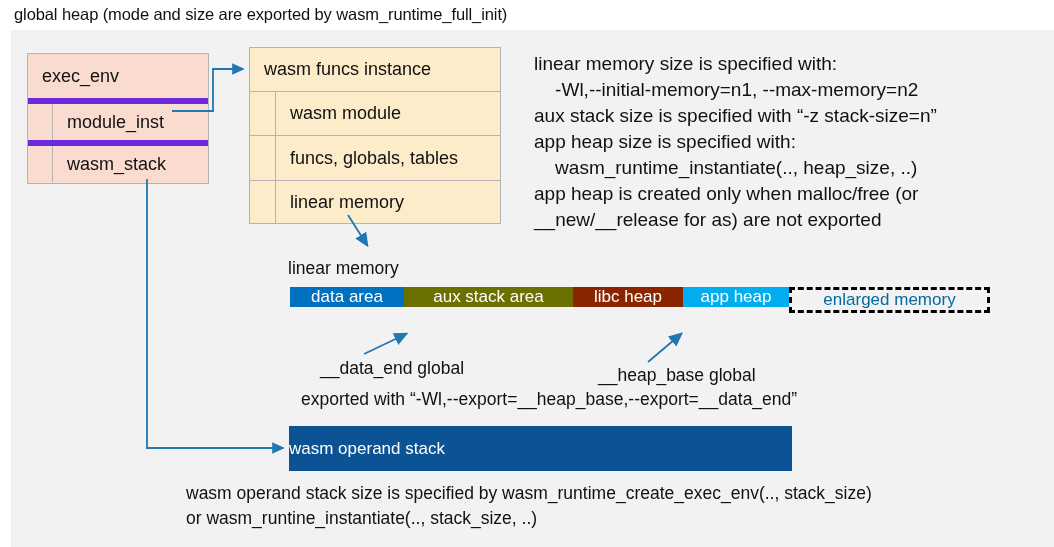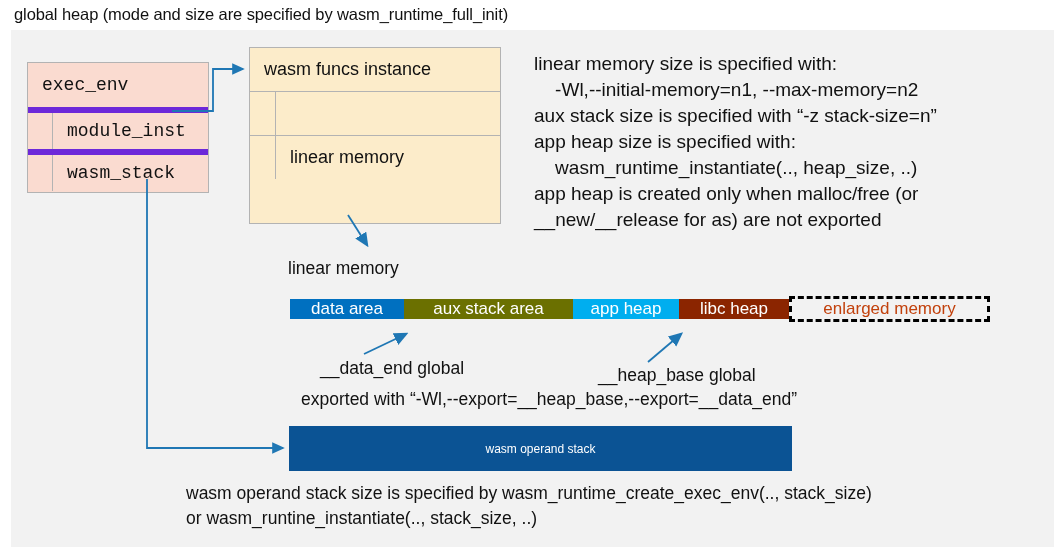--- a/index.html
+++ b/index.html
@@ -59,25 +59,24 @@
     border-right: 1px solid #b3b3b3;
     flex: 0 0 auto;
   }
   .struct-row .row-label {
     padding-left: 14px;
   }
 
   
   #exec-env-box {
     left: 27px;
-    top: 62px;
+    top: 53px;
     width: 182px;
     height: 131px;
     background: #fadbd0;
-    font-family: Liberation Mono, monospace;
   }
   #exec-env-box .struct-row { border-top: 6px solid #6d28d9; }
   #exec-env-box .struct-row:first-child { border-top: none; }
   #exec-env-header { height: 44px; }
   #exec-env-row-module-inst { height: 42px; }
   #exec-env-row-wasm-stack { height: 42px; }
   #exec-env-box .indent-col { width: 25px; }
 
   
   #module-instance-box {
@@ -113,34 +112,34 @@
     top: 258px;
     font-size: 17.5px;
     color: #111111;
   }
   #linear-memory-bar {
     position: absolute;
     left: 290px;
     top: 287px;
     height: 44px;
     display: flex;
-    align-items: center;
+    align-items: flex-start;
   }
   .mem-seg {
     display: flex;
     align-items: center;
     justify-content: center;
     font-size: 17px;
     color: #ffffff;
     white-space: nowrap;
     box-sizing: border-box;
   }
   .mem-seg.dashed {
     background: #f2f2f2;
-    color: #c2410c;
+    color: #0369a1;
     border: 3px dashed #000000;
   }
 
   
   .annot {
     position: absolute;
     font-size: 17.5px;
     color: #111111;
     white-space: nowrap;
   }
@@ -151,23 +150,22 @@
   
   #operand-stack-bar {
     position: absolute;
     left: 289px;
     top: 426px;
     width: 503px;
     height: 45px;
     background: #0b5394;
     display: flex;
     align-items: center;
-    justify-content: center;
     color: #ffffff;
-    font-size: 12px;
+    font-size: 17px;
     white-space: nowrap;
   }
   #operand-stack-notes {
     position: absolute;
     left: 186px;
     top: 481px;
     font-size: 17.5px;
     line-height: 25px;
     color: #111111;
     white-space: pre;
@@ -179,21 +177,21 @@
     left: 0;
     top: 0;
     width: 1054px;
     height: 547px;
     pointer-events: none;
   }
 </style>
 </head>
 <body>
 
-<div id="diagram-title">global heap (mode and size are specified by wasm_runtime_full_init)</div>
+<div id="diagram-title">global heap (mode and size are exported by wasm_runtime_full_init)</div>
 
 <div id="global-heap-panel"></div>
 
 <div class="struct-box" id="exec-env-box">
   <div class="struct-row header" id="exec-env-header">
     <span>exec_env</span>
   </div>
   <div class="struct-row" id="exec-env-row-module-inst">
     <span class="indent-col"></span>
     <span class="row-label">module_inst</span>
@@ -203,20 +201,25 @@
     <span class="row-label">wasm_stack</span>
   </div>
 </div>
 
 <div class="struct-box" id="module-instance-box">
   <div class="struct-row header" id="mi-header">
     <span>wasm funcs instance</span>
   </div>
   <div class="struct-row" id="mi-row-wasm-module">
     <span class="indent-col"></span>
+    <span class="row-label">wasm module</span>
+  </div>
+  <div class="struct-row" id="mi-row-funcs">
+    <span class="indent-col"></span>
+    <span class="row-label">funcs, globals, tables</span>
   </div>
   <div class="struct-row" id="mi-row-linear-memory">
     <span class="indent-col"></span>
     <span class="row-label">linear memory</span>
   </div>
 </div>
 
 <div id="notes-block">linear memory size is specified with:
     -Wl,--initial-memory=n1, --max-memory=n2
 aux stack size is specified with “-z stack-size=n”
@@ -226,25 +229,25 @@
 __new/__release for as) are not exported</div>
 
 <div id="linear-memory-caption">linear memory</div>
 <div id="linear-memory-bar">
     <div class="mem-seg" style="width: 114px; background: rgb(0, 112, 192);">
       <span>data area</span>
     </div>
     <div class="mem-seg" style="width: 169px; background: rgb(107, 112, 0);">
       <span>aux stack area</span>
     </div>
+    <div class="mem-seg" style="width: 110px; background: rgb(139, 37, 0);">
+      <span>libc heap</span>
+    </div>
     <div class="mem-seg" style="width: 106px; background: rgb(0, 174, 239);">
       <span>app heap</span>
-    </div>
-    <div class="mem-seg" style="width: 110px; background: rgb(139, 37, 0);">
-      <span>libc heap</span>
     </div>
     <div class="mem-seg dashed" style="width: 201px;">
       <span>enlarged memory</span>
     </div>
   </div>
 
 <div class="annot" id="annot-data-end">__data_end global</div>
 <div class="annot" id="annot-heap-base">__heap_base global</div>
 <div class="annot" id="annot-exported">exported with “-Wl,--export=__heap_base,--export=__data_end”</div>
 

